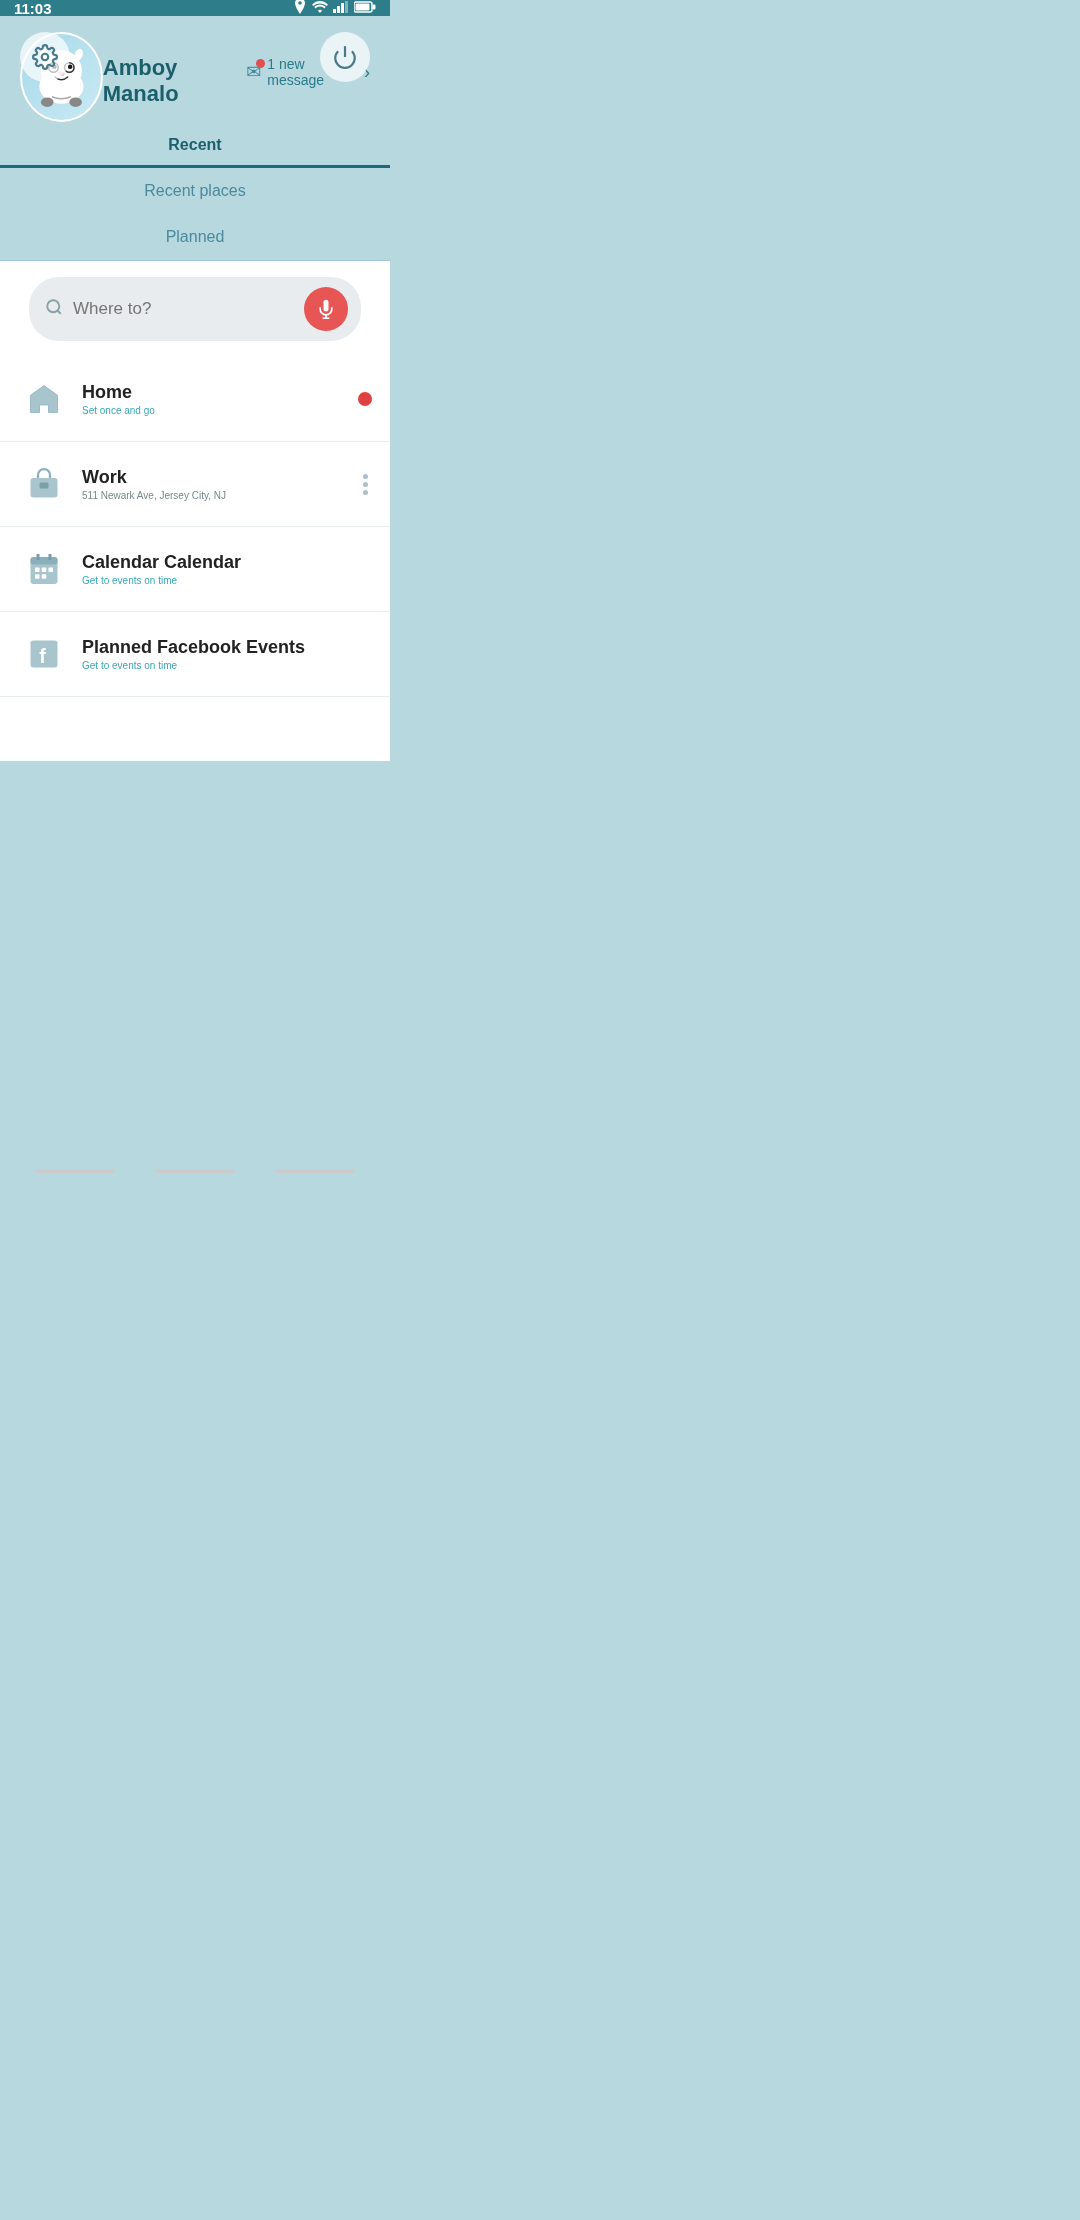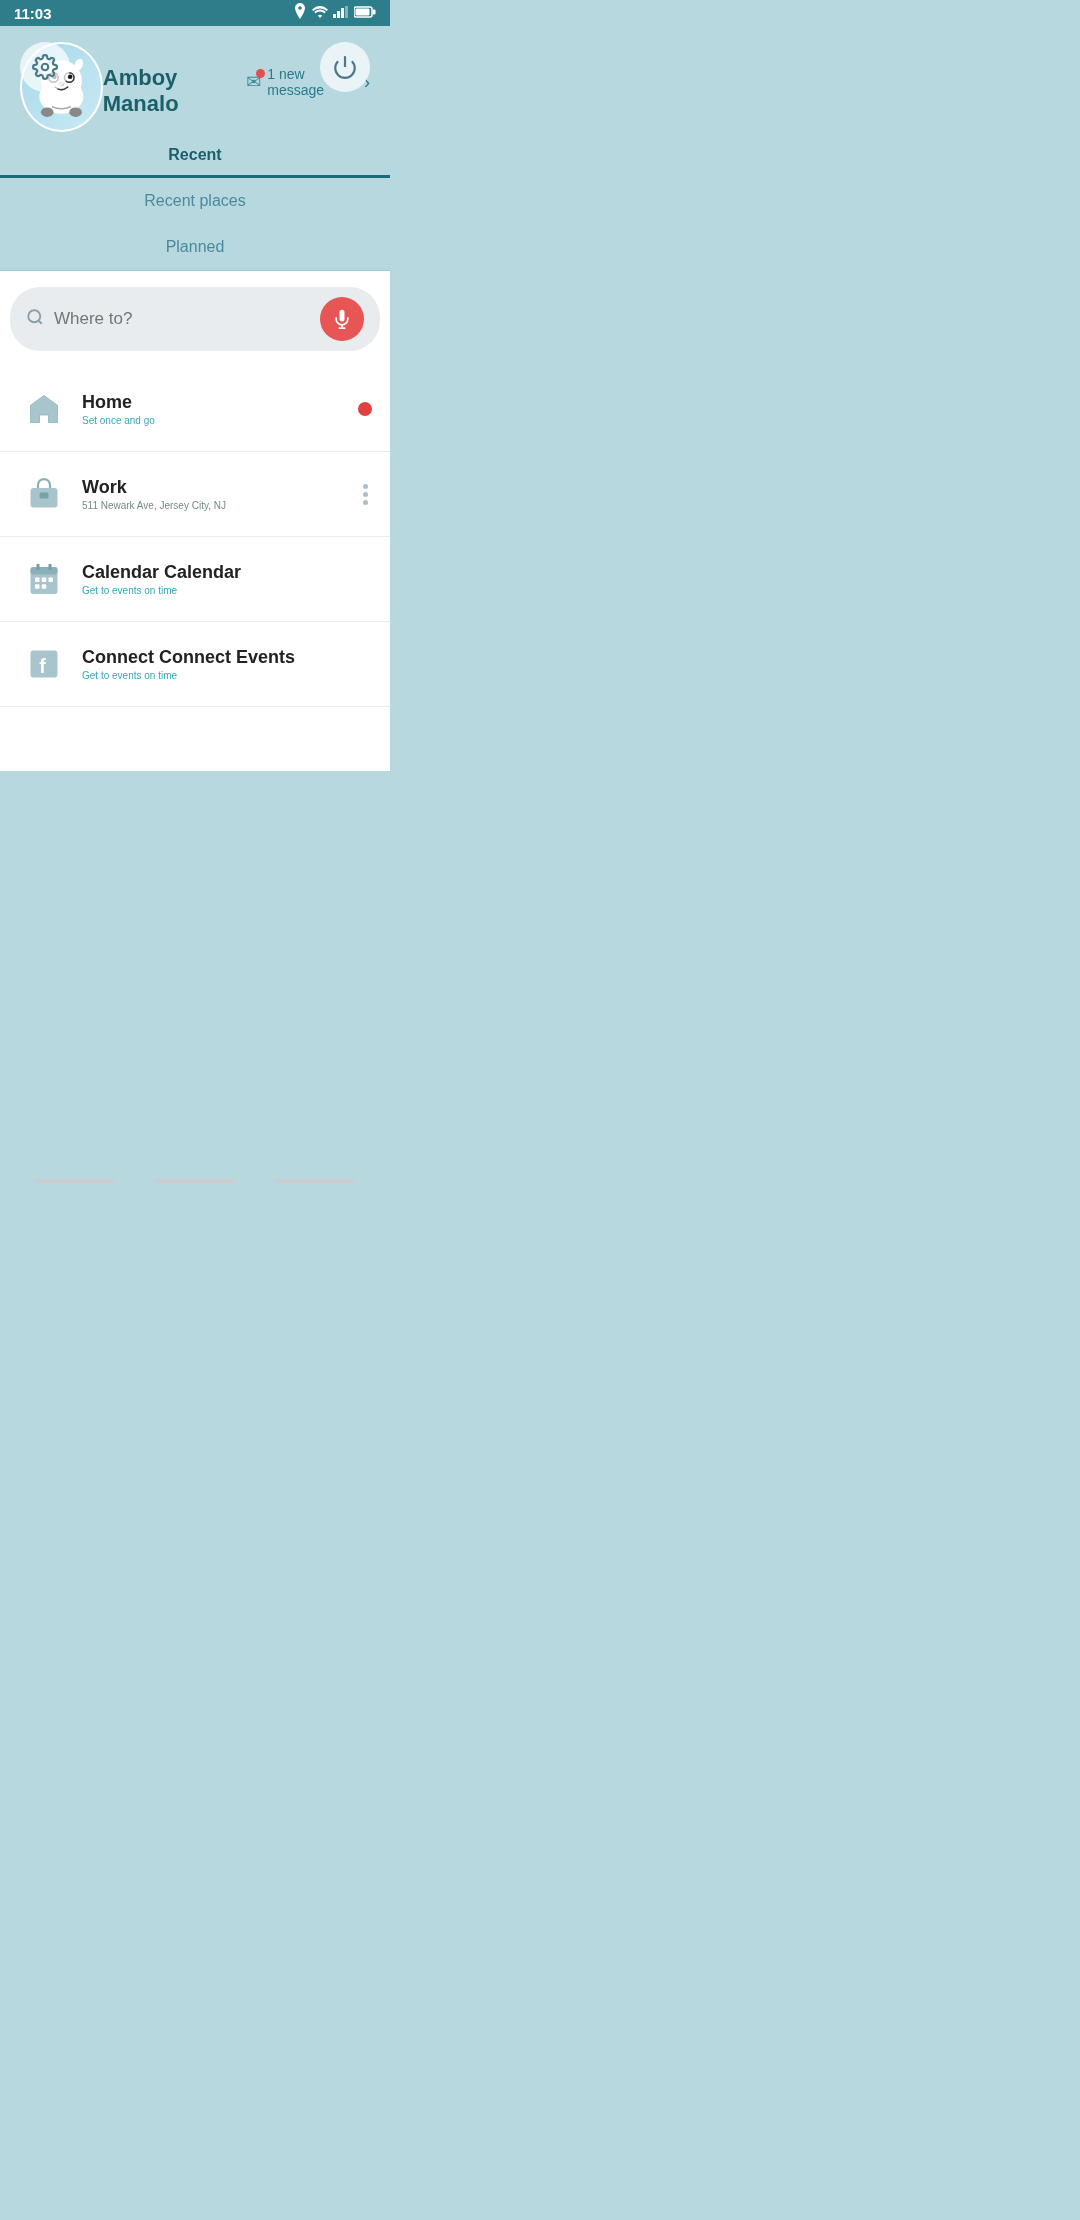--- a/index.html
+++ b/index.html
@@ -14,21 +14,21 @@
     }
 
     
     .status-bar {
       background: #2d7d8a;
       color: white;
       display: flex;
       justify-content: space-between;
       align-items: center;
       padding: 6px 14px;
-      height: 26px;
+      height: 16px;
     }
     .status-time {
       font-size: 15px;
       font-weight: bold;
     }
     .status-icons {
       display: flex;
       align-items: center;
       gap: 5px;
     }
@@ -161,21 +161,21 @@
     }
 
     
     .main-content {
       background: white;
       min-height: 500px;
     }
 
     
     .search-container {
-      padding: 16px 10px;
+      padding: 16px 29px;
       background: white;
     }
 
     .search-bar {
       display: flex;
       align-items: center;
       background: #e8ecee;
       border-radius: 30px;
       padding: 10px 16px;
       gap: 10px;
@@ -482,21 +482,21 @@
   </div>
 
   <div class="list-item">
     <div class="list-icon">
       <svg width="36" height="36" viewBox="0 0 24 24">
         <rect x="3" y="3" width="18" height="18" rx="2" fill="#a8c4cc"></rect>
         <text x="11" y="18" font-size="13" font-weight="bold" fill="white" text-anchor="middle">f</text>
       </svg>
     </div>
     <div class="list-text">
-      <div class="list-title">Connect Connect Events</div>
+      <div class="list-title">Planned Facebook Events</div>
       <div class="list-subtitle">Get to events on time</div>
     </div>
   </div>
 
 </div>
 
 <div class="bottom-area"></div>
 
 <div class="nav-indicators">
   <div class="nav-indicator"></div>

